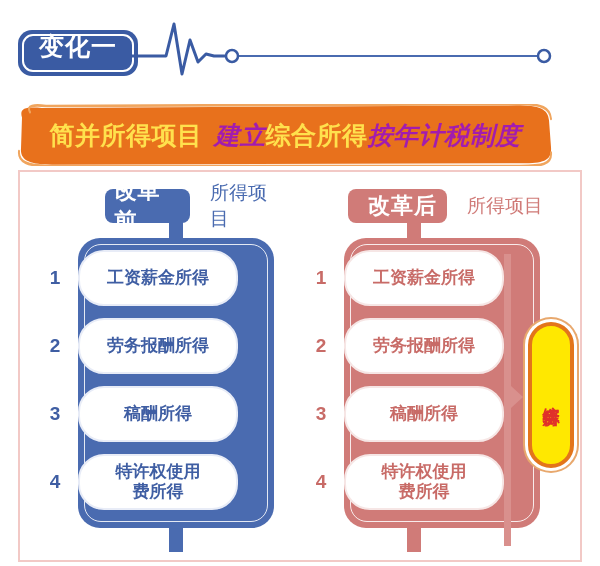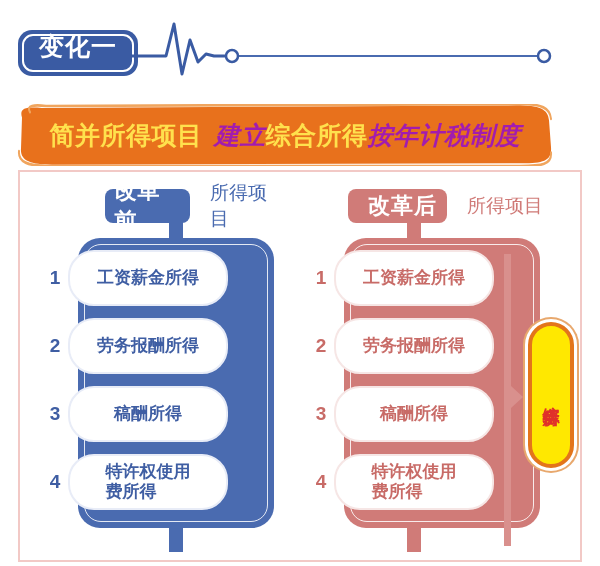--- a/index.html
+++ b/index.html
@@ -164,29 +164,30 @@
   }
   .item-num {
     width: 26px;
     text-align: center;
     font-size: 19px;
     font-weight: bold;
     flex: 0 0 26px;
   }
   .item-pill {
     position: relative;
+    margin-left: 10px;
     width: 160px;
     height: 56px;
     background: #ffffff;
     border-radius: 26px;
     box-sizing: border-box;
     display: flex;
     align-items: center;
     justify-content: center;
-    text-align: left;
+    text-align: center;
     font-size: 17px;
     font-weight: bold;
     line-height: 1.15;
   }
 
   
   #col-before { left: 22px; width: 240px; }
   #col-before .header-pill { background: #4a6bb0; }
   #col-before .header-sub { color: #4a6bb0; }
   #col-before .rail { background: #4a6bb0; }

